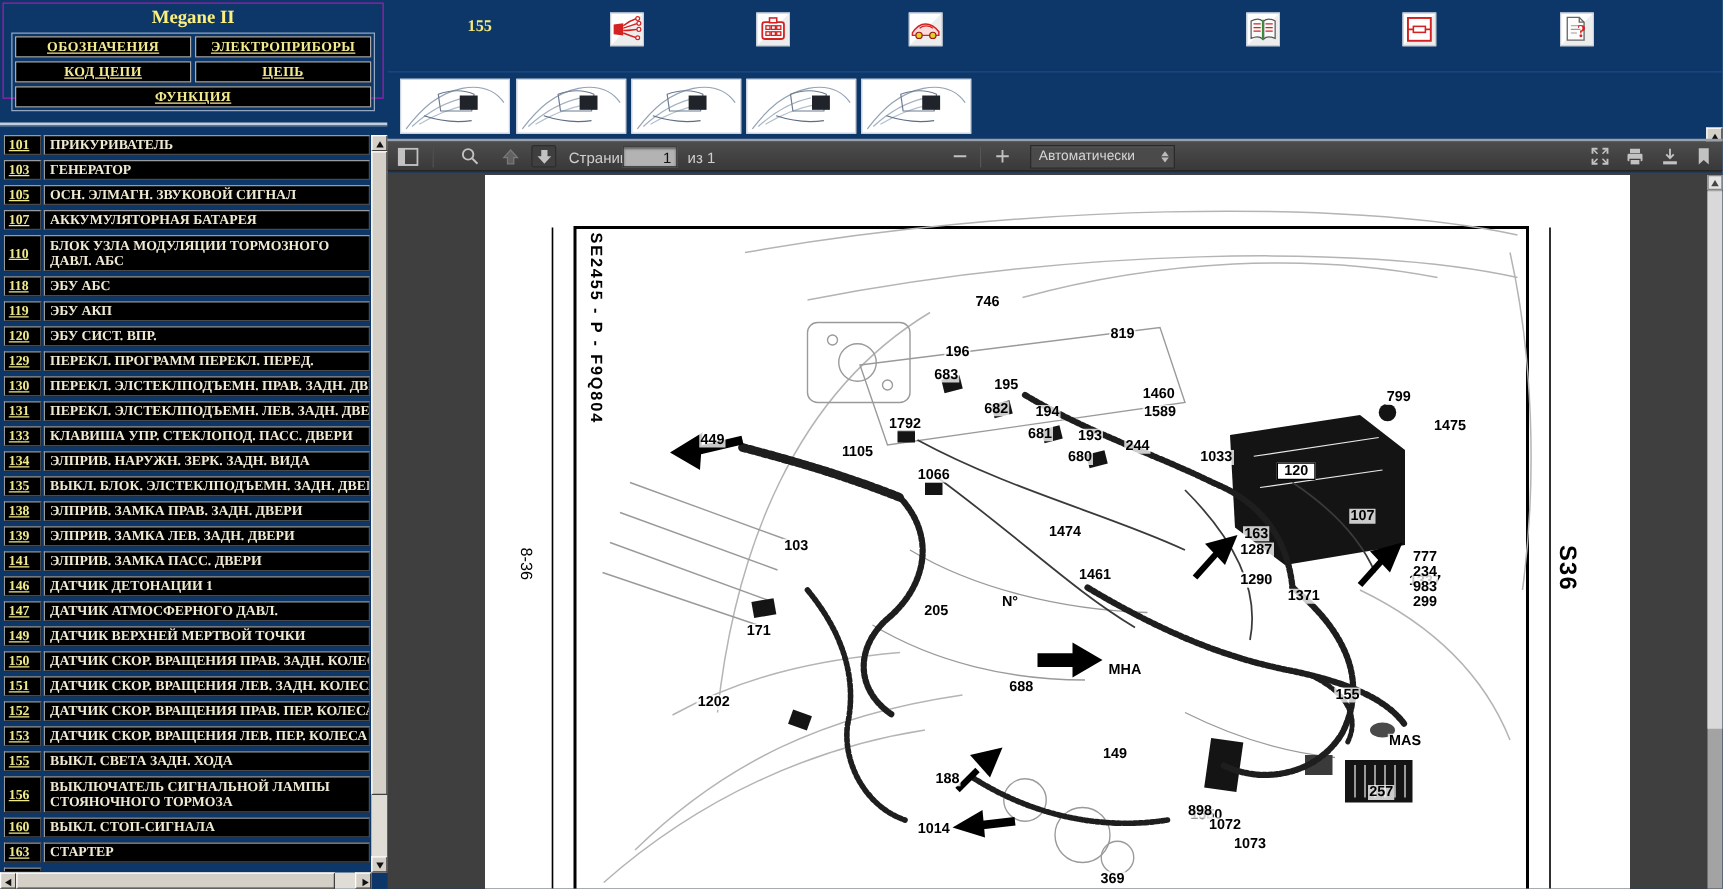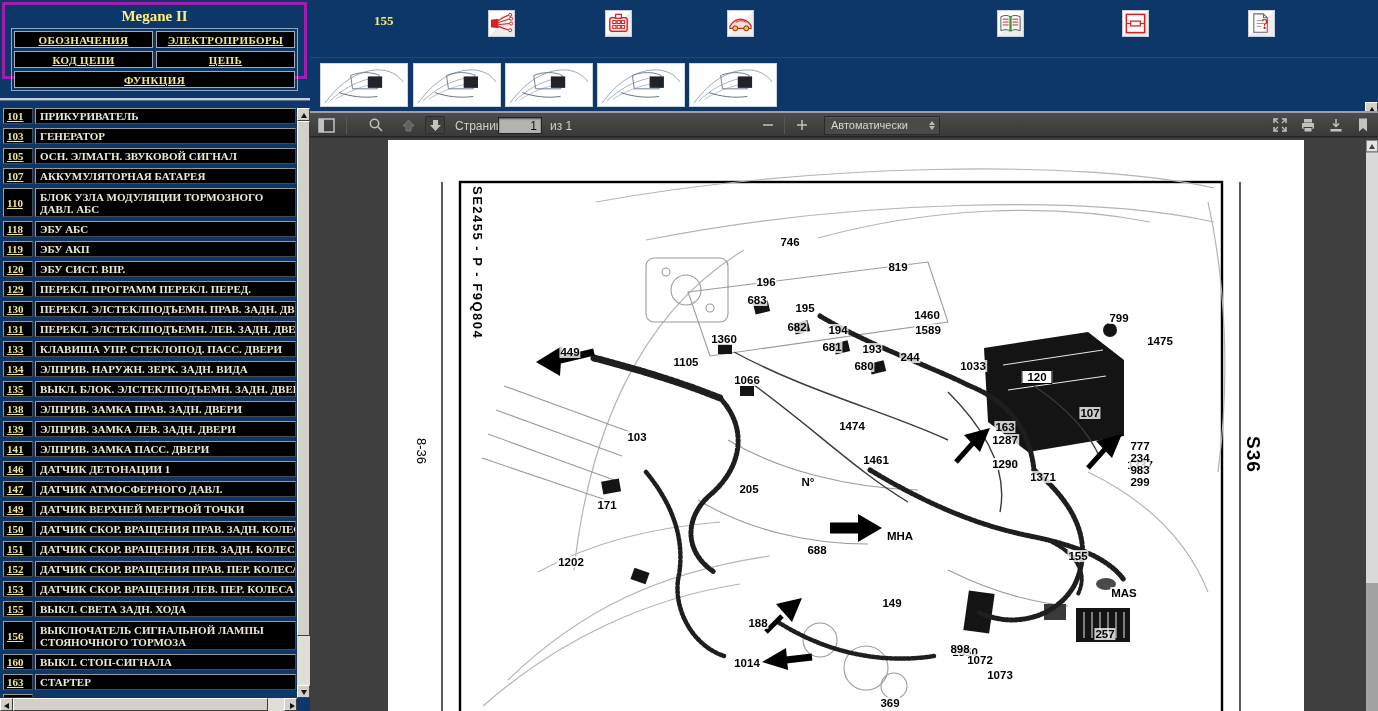--- a/index.html
+++ b/index.html
@@ -2,21 +2,21 @@
 <html><head>
 <meta charset="utf-8">
 <style>
   * { margin:0; padding:0; box-sizing:border-box; }
   html,body { width:1378px; height:711px; overflow:hidden; background:#0d3669;
               font-family:"Liberation Sans", sans-serif; }
 
   
   #left-panel { position:absolute; left:0; top:0; width:310px; height:711px; background:#0d3669; }
   #header-box { position:absolute; left:2px; top:2px; width:305px; height:77px;
-                border:3px solid #a21caf; background:#0d3669; }
+                border:1px solid #a21caf; background:#0d3669; }
   #model-title { text-align:center; margin-top:3px; font:bold 15px "Liberation Serif", serif;
                  color:#fdf07a; }
   #btn-grid { margin:3px 6px 0 6px; border:1px solid #93a7c0; padding:2px;
               display:grid; grid-template-columns:1fr 1fr; gap:3px; }
   .nav-btn { background:#000; border:1px solid #a9a9a9; height:17px; display:flex;
              align-items:center; justify-content:center; font:bold 11px "Liberation Serif", serif;
              color:#f3e98e; text-decoration:underline; letter-spacing:.4px; cursor:pointer;text-align:center; }
   .nav-btn.full { grid-column:1 / 3; }
   #header-divider { position:absolute; left:0; top:98px; width:310px; height:3px;
                     background:#c3cddb; border-bottom:1px solid #5a718e; }
@@ -583,21 +583,21 @@
           <span class="dlabel" style="left: 402px; top: 102px;">746</span>
           <span class="dlabel" style="left: 510px; top: 127px;">819</span>
           <span class="dlabel" style="left: 378px; top: 142px;">196</span>
           <span class="dlabel" style="left: 369px; top: 160px;">683</span>
           <span class="dlabel" style="left: 417px; top: 168px;">195</span>
           <span class="dlabel" style="left: 409px; top: 187px;">682</span>
           <span class="dlabel" style="left: 450px; top: 190px;">194</span>
           <span class="dlabel" style="left: 444px; top: 207px;">681</span>
           <span class="dlabel" style="left: 484px; top: 209px;">193</span>
           <span class="dlabel" style="left: 476px; top: 226px;">680</span>
-          <span class="dlabel" style="left: 336px; top: 199px;">1360</span>
+          <span class="dlabel" style="left: 336px; top: 199px;">1792</span>
           <span class="dlabel" style="left: 298px; top: 222px;">1105</span>
           <span class="dlabel" style="left: 359px; top: 240px;">1066</span>
           <span class="dlabel" style="left: 249px; top: 297px;">103</span>
           <span class="dlabel" style="left: 219px; top: 365px;">171</span>
           <span class="dlabel" style="left: 183px; top: 422px;">1202</span>
           <span class="dlabel" style="left: 361px; top: 349px;">205</span>
           <span class="dlabel" style="left: 464px; top: 286px;">1474</span>
           <span class="dlabel" style="left: 488px; top: 320px;">1461</span>
           <span class="dlabel" style="left: 420px; top: 342px;">N°</span>
           <span class="dlabel" style="left: 522px; top: 217px;">244</span>

